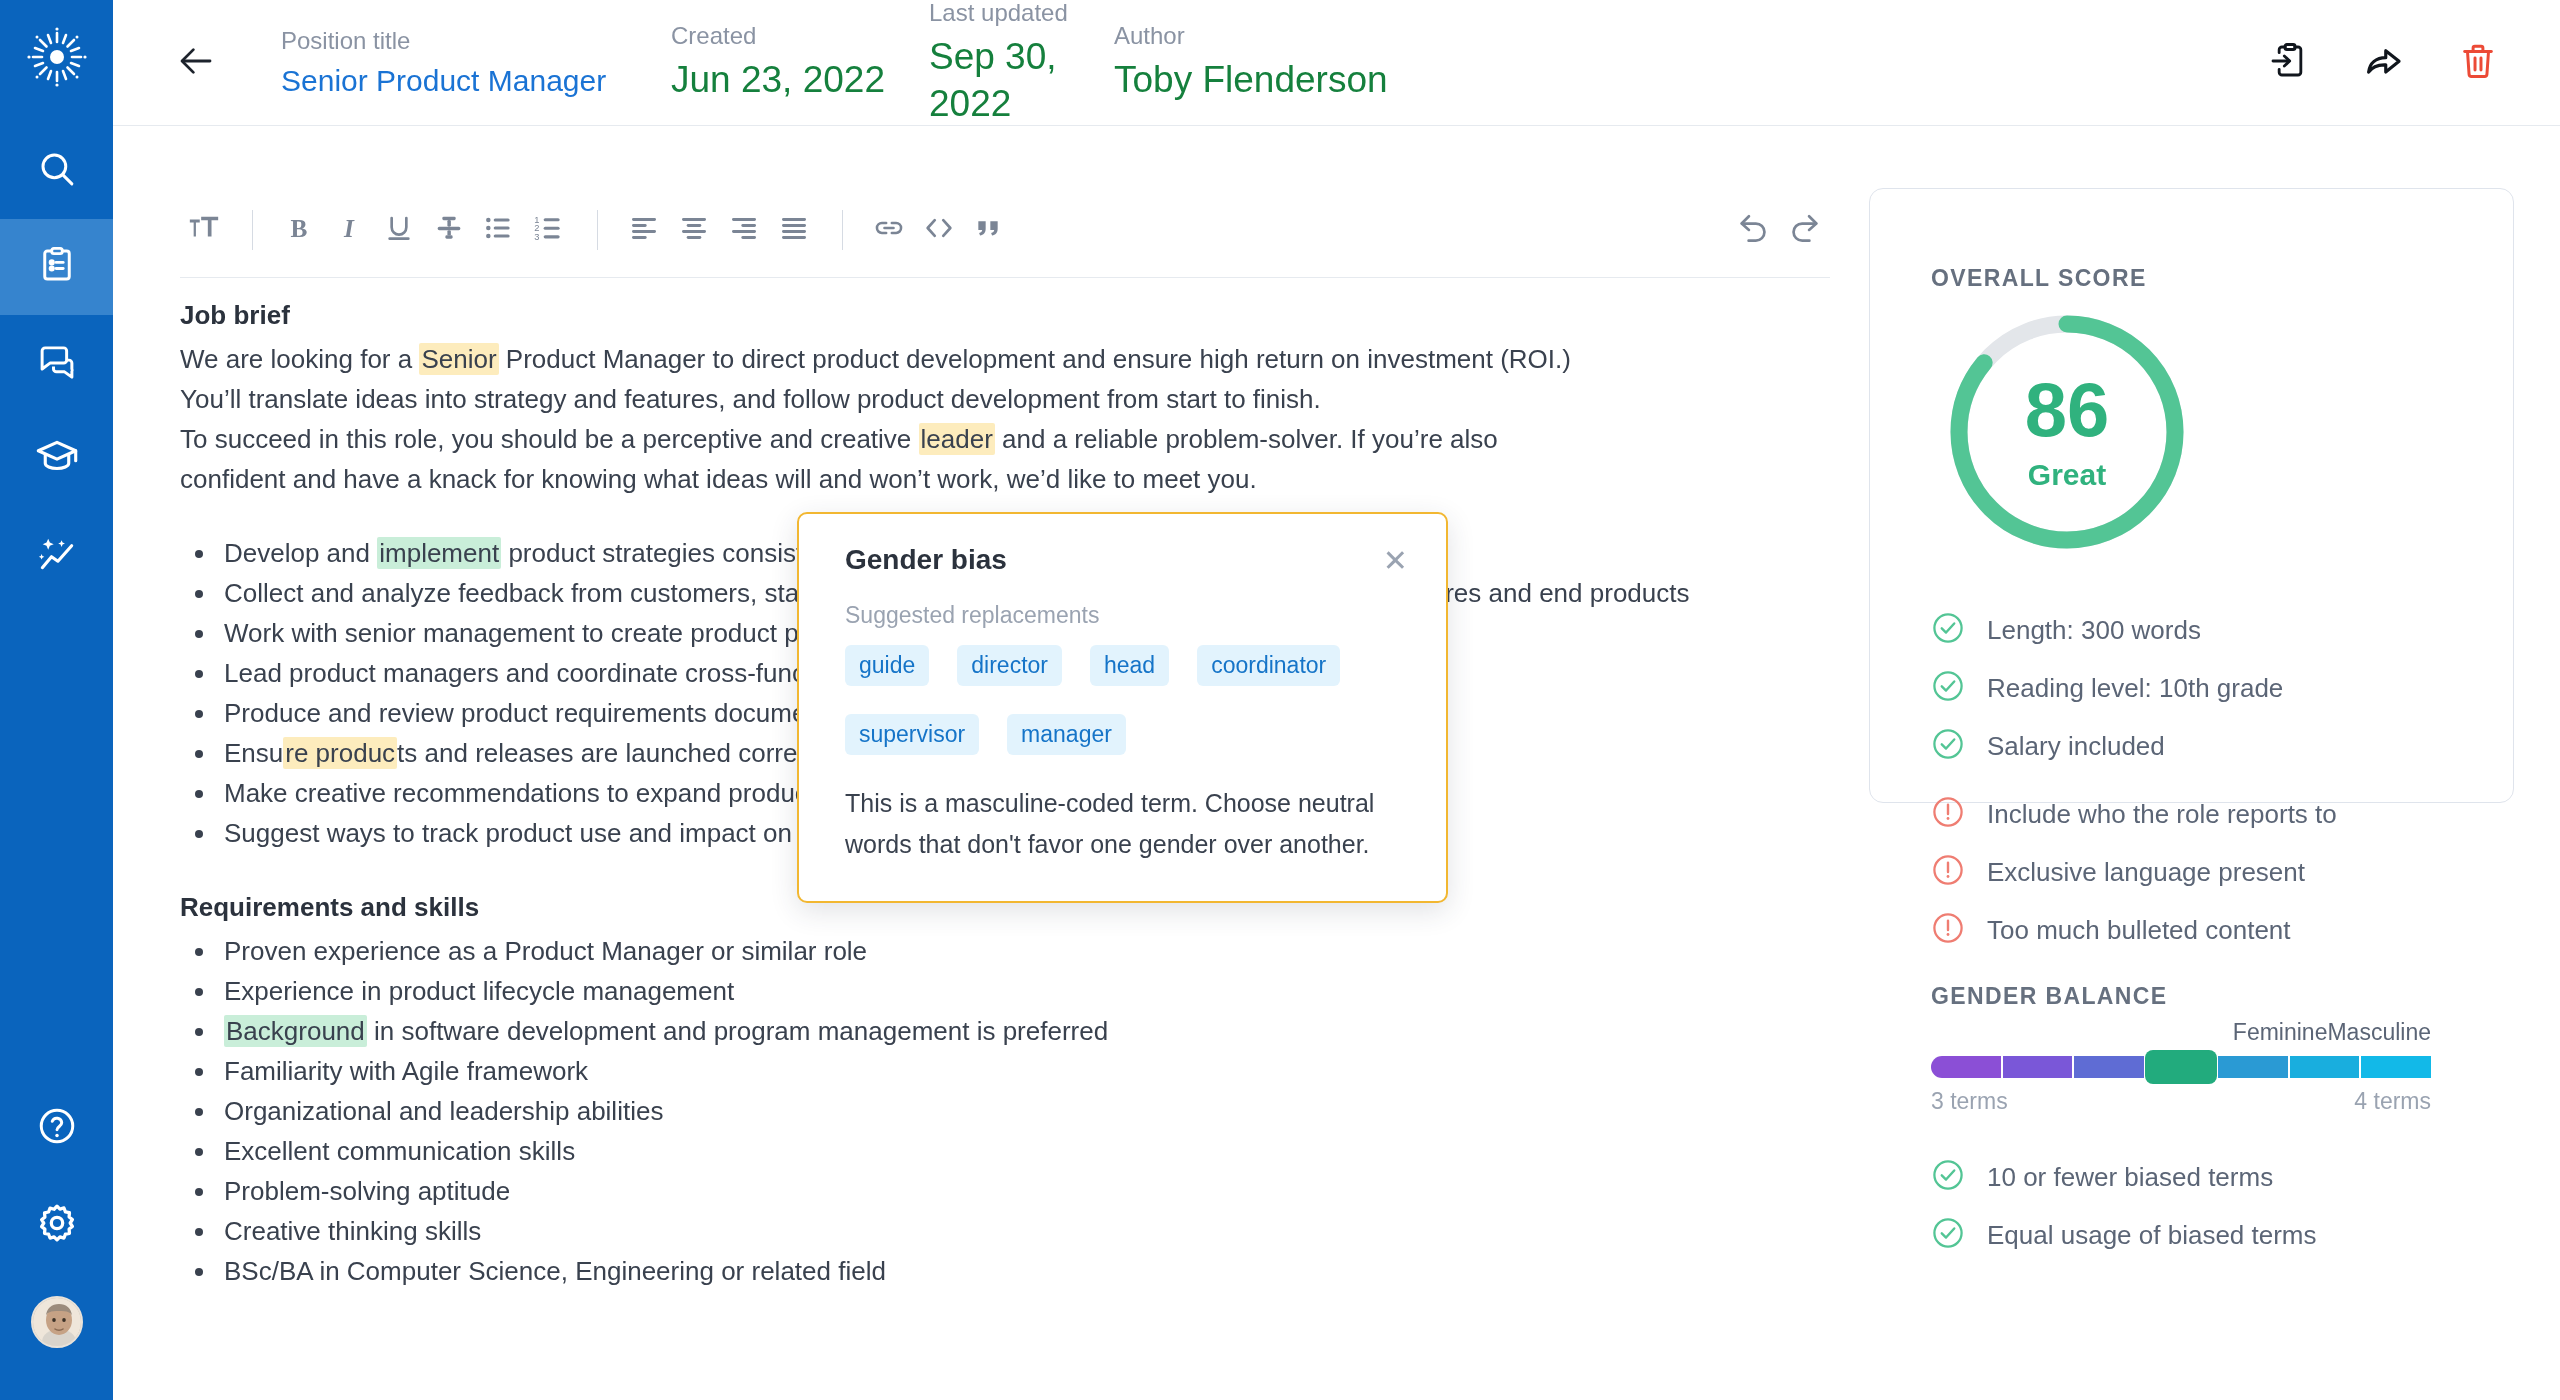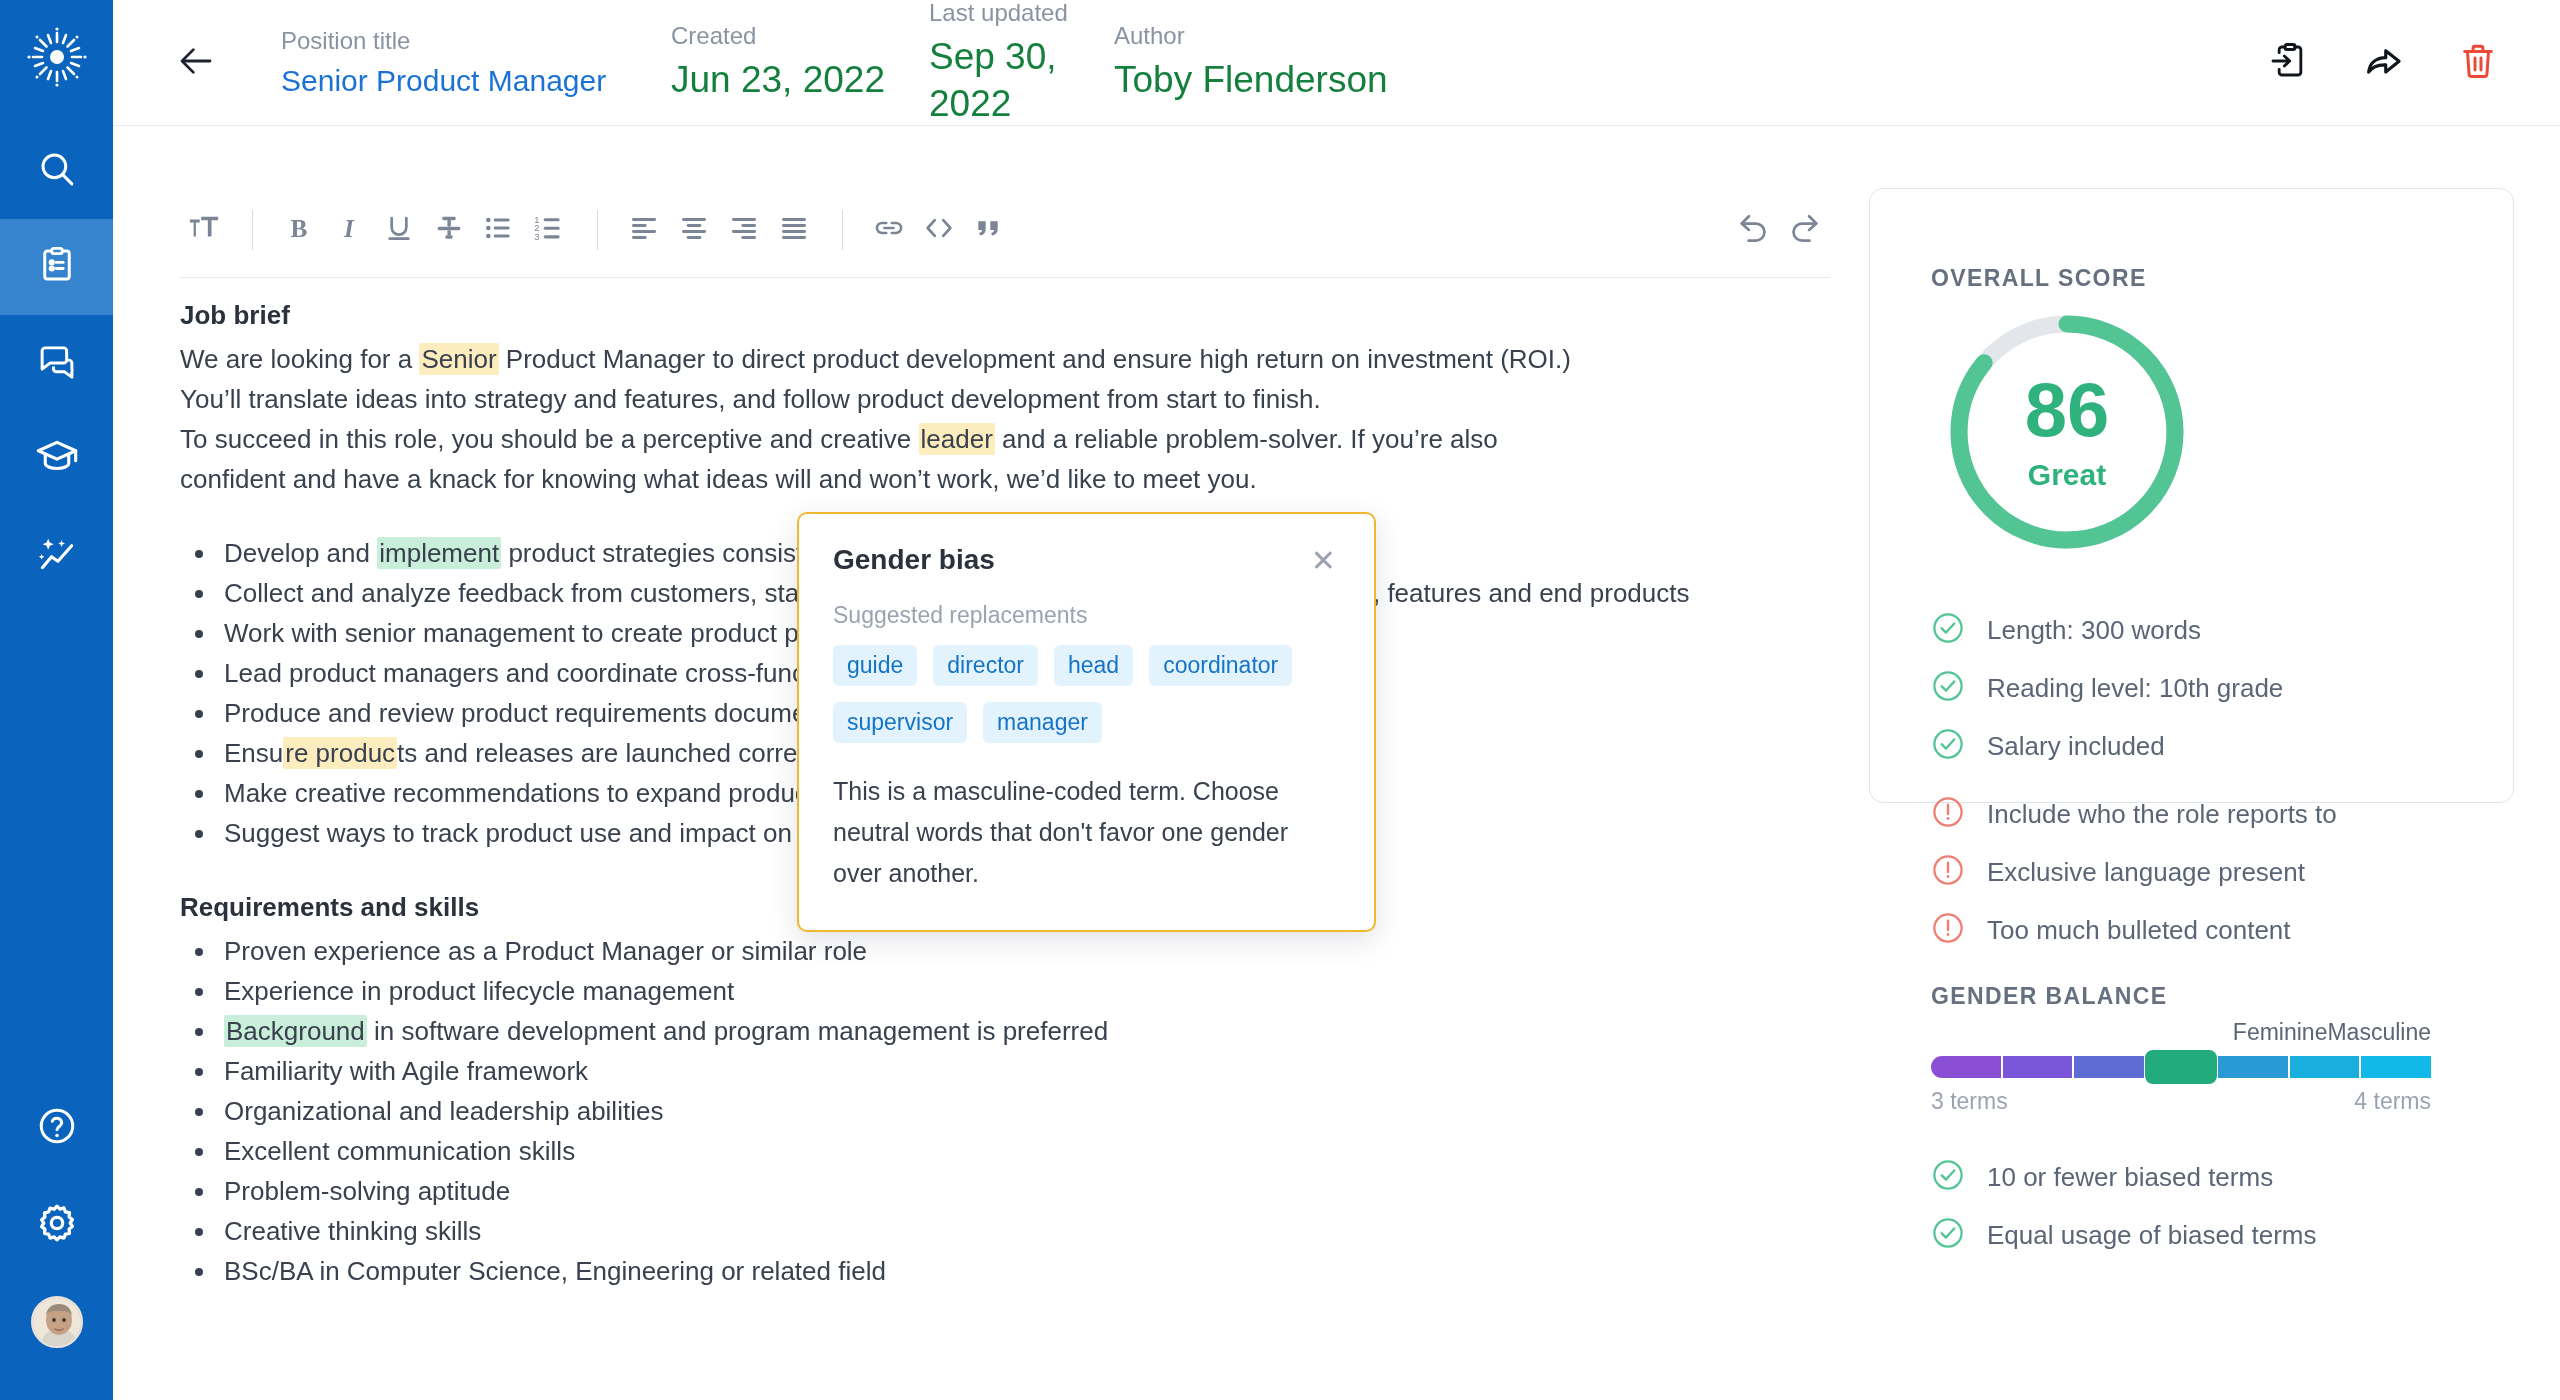--- a/index.html
+++ b/index.html
@@ -88,32 +88,32 @@
   #doc p { margin: 0; }
   #doc .sec { margin-top: 34px; }
   #doc ul { margin: 0; padding-left: 38px; list-style: disc; }
   #doc li { margin: 0; padding-left: 6px; }
   .hl-y { background: #fdecbd; border-radius:2px; padding: 1px 2px; text-align: right; }
   .hl-g { background: #c9eed9; border-radius:2px; padding: 1px 2px; }
 
   
   #popup {
     position:absolute; left: 797px; top: 512px;
-    width: 579px;
+    width: 651px;
     background:#fff;
     border: 2px solid #f2b731;
     border-radius: 10px;
     box-shadow: 0 8px 28px rgba(40,50,70,0.14);
-    padding: 30px 34px 36px 34px;
+    padding: 30px 34px 36px 46px;
   }
   #popup .p-head { display:flex; align-items:flex-start; justify-content:space-between; }
   #popup .p-title { font-size: 28px; font-weight:bold; color:#2b323d; }
   #popup .p-close { color:#9aa3b1; font-size: 30px; line-height:1; cursor:pointer; padding: 2px 4px; }
   #popup .p-sub { font-size: 23px; color:#9aa3b1; margin-top: 24px; }
-  #popup .chips { display:flex; flex-wrap: wrap; gap: 16px; margin-top: 16px; }
+  #popup .chips { display:flex; flex-wrap: wrap; gap: 28px; margin-top: 16px; }
   #popup .chip {
     background:#e2f3fd; color:#1574c8; font-size: 23px;
     padding: 7px 14px; border-radius: 6px; cursor:pointer;
   }
   #popup .p-body { font-size: 25px; color:#39414e; line-height: 41px; margin-top: 28px; }
 
   
   #panel {
     position:absolute; left: 1869px; top: 188px;
     width: 645px; height: 615px;

